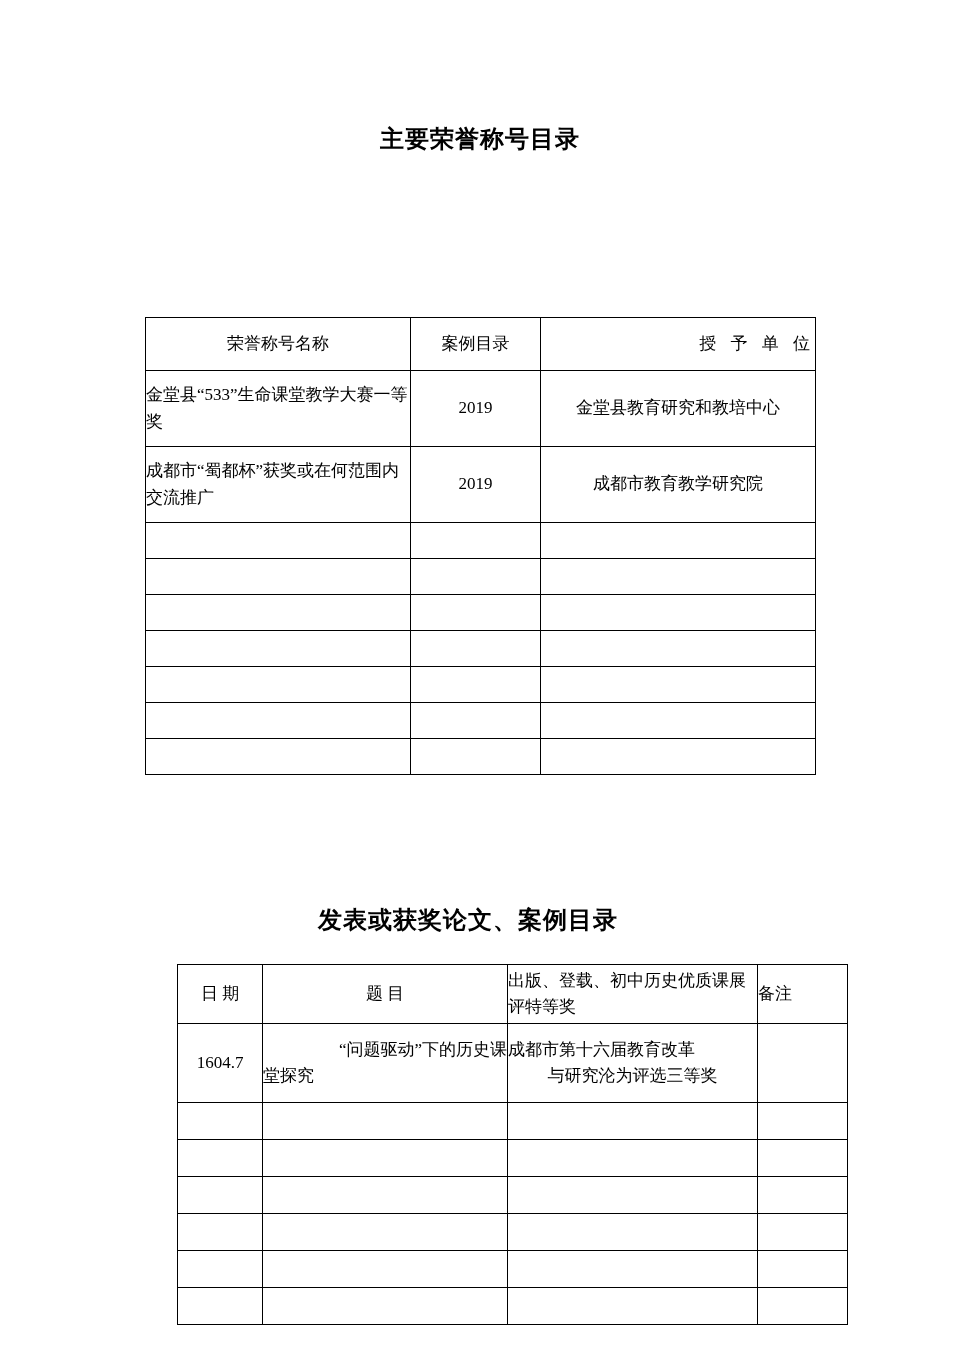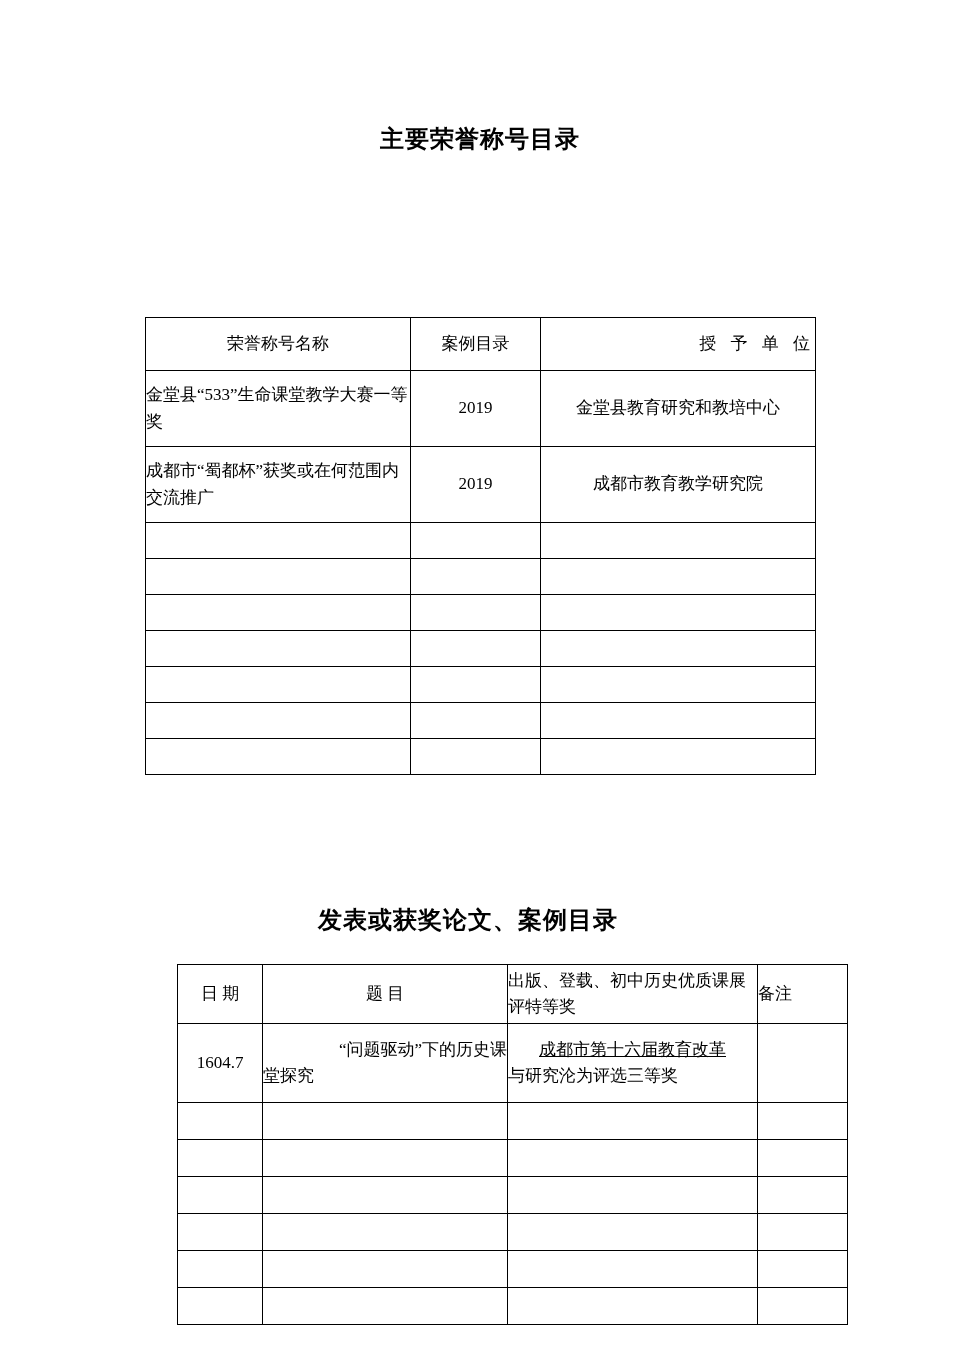--- a/index.html
+++ b/index.html
@@ -110,22 +110,22 @@
     padding: 4px 2px 4px 4px;
     line-height: 1.65;
   }
   .paper-title-cell .l1 { display: block; text-align: right; }
   .paper-title-cell .l2 { display: block; text-align: left; }
   .paper-pub-cell {
     text-align: left;
     padding: 4px 2px 4px 4px;
     line-height: 1.65;
   }
-  .paper-pub-cell .l1 { display: block; text-align: center; text-decoration: underline; }
-  .paper-pub-cell .l2 { display: block; }
+  .paper-pub-cell .l1 { display: block; text-align: left; }
+  .paper-pub-cell .l2 { display: block; text-align: center; }
 </style>
 </head>
 <body>
 
 <div class="page">
 
   <div class="title" id="title-honor">主要荣誉称号目录</div>
 
   <table class="doc-table" id="honor-table">
     <colgroup>

